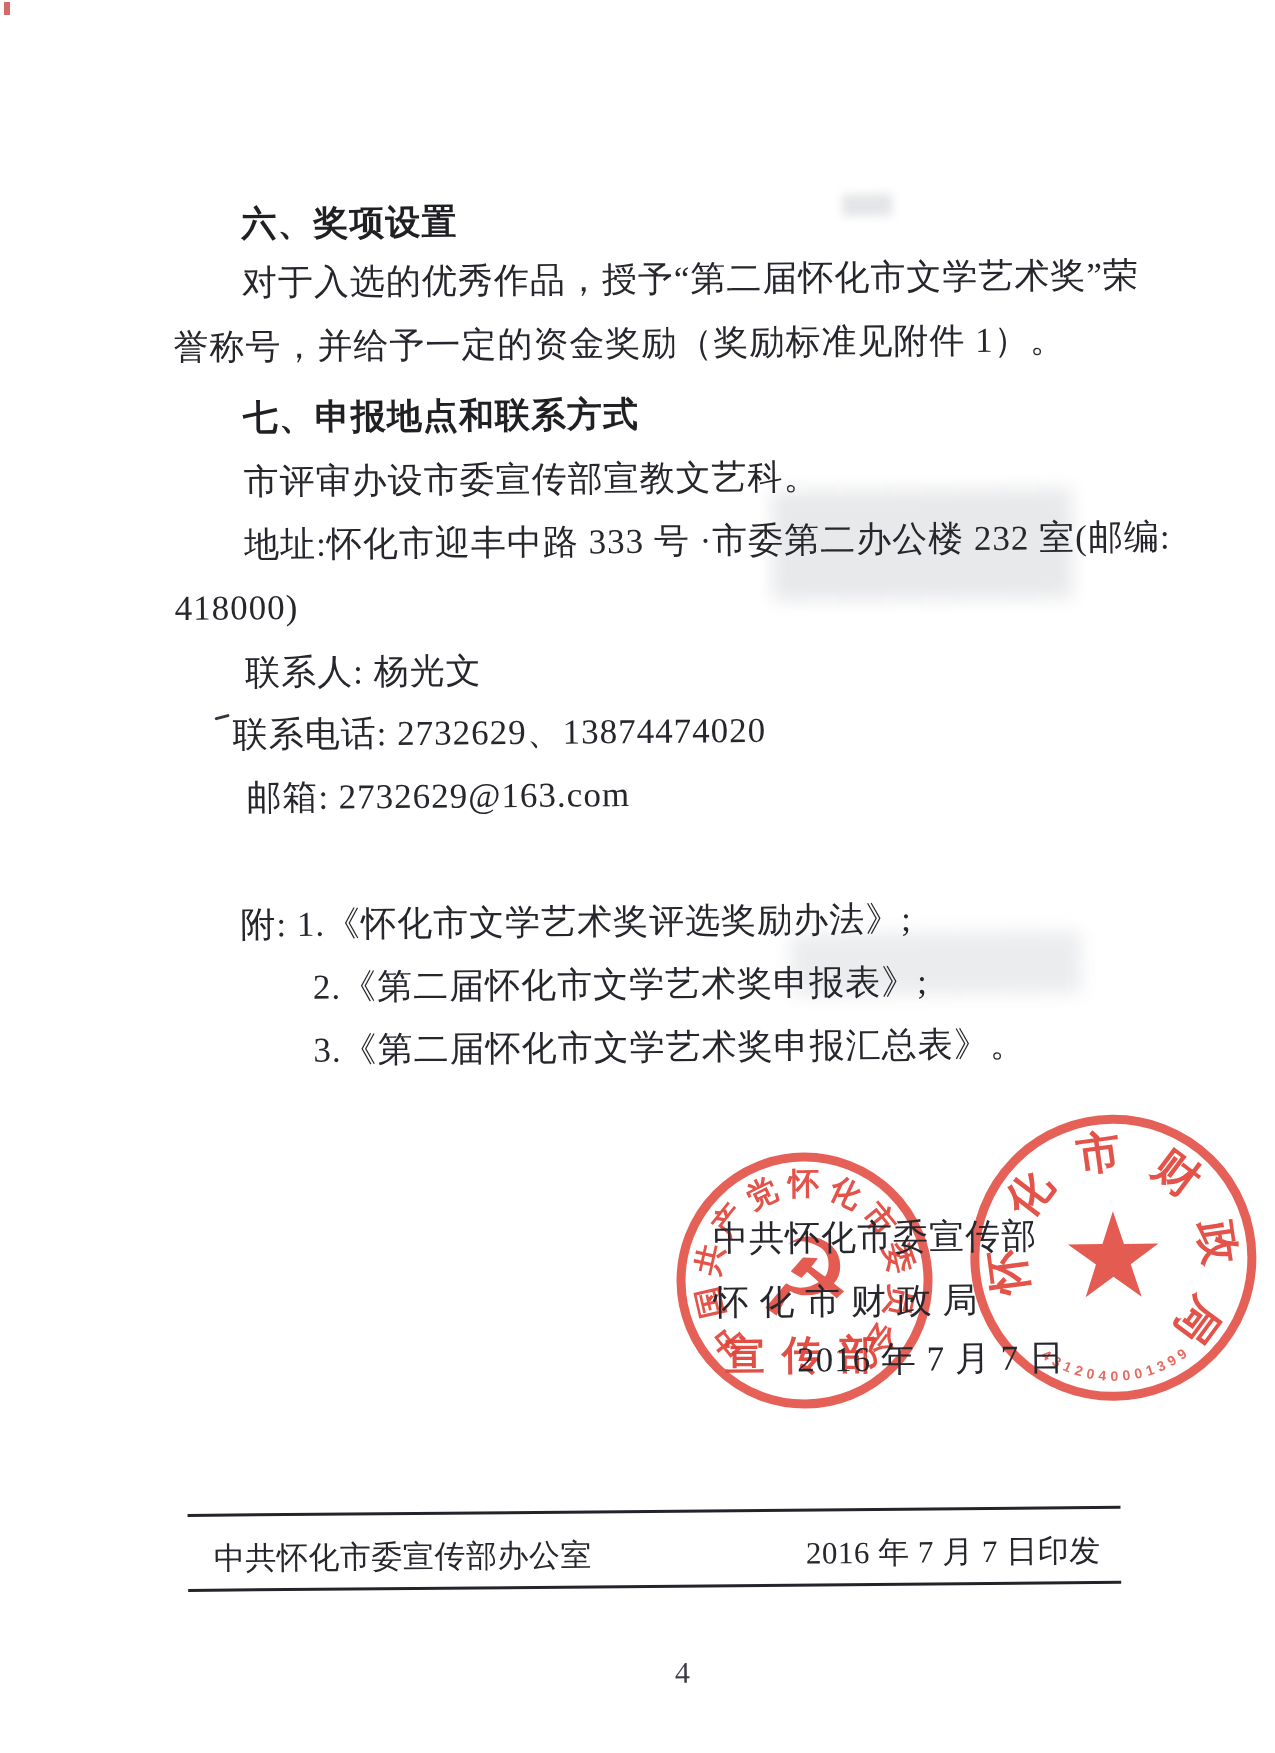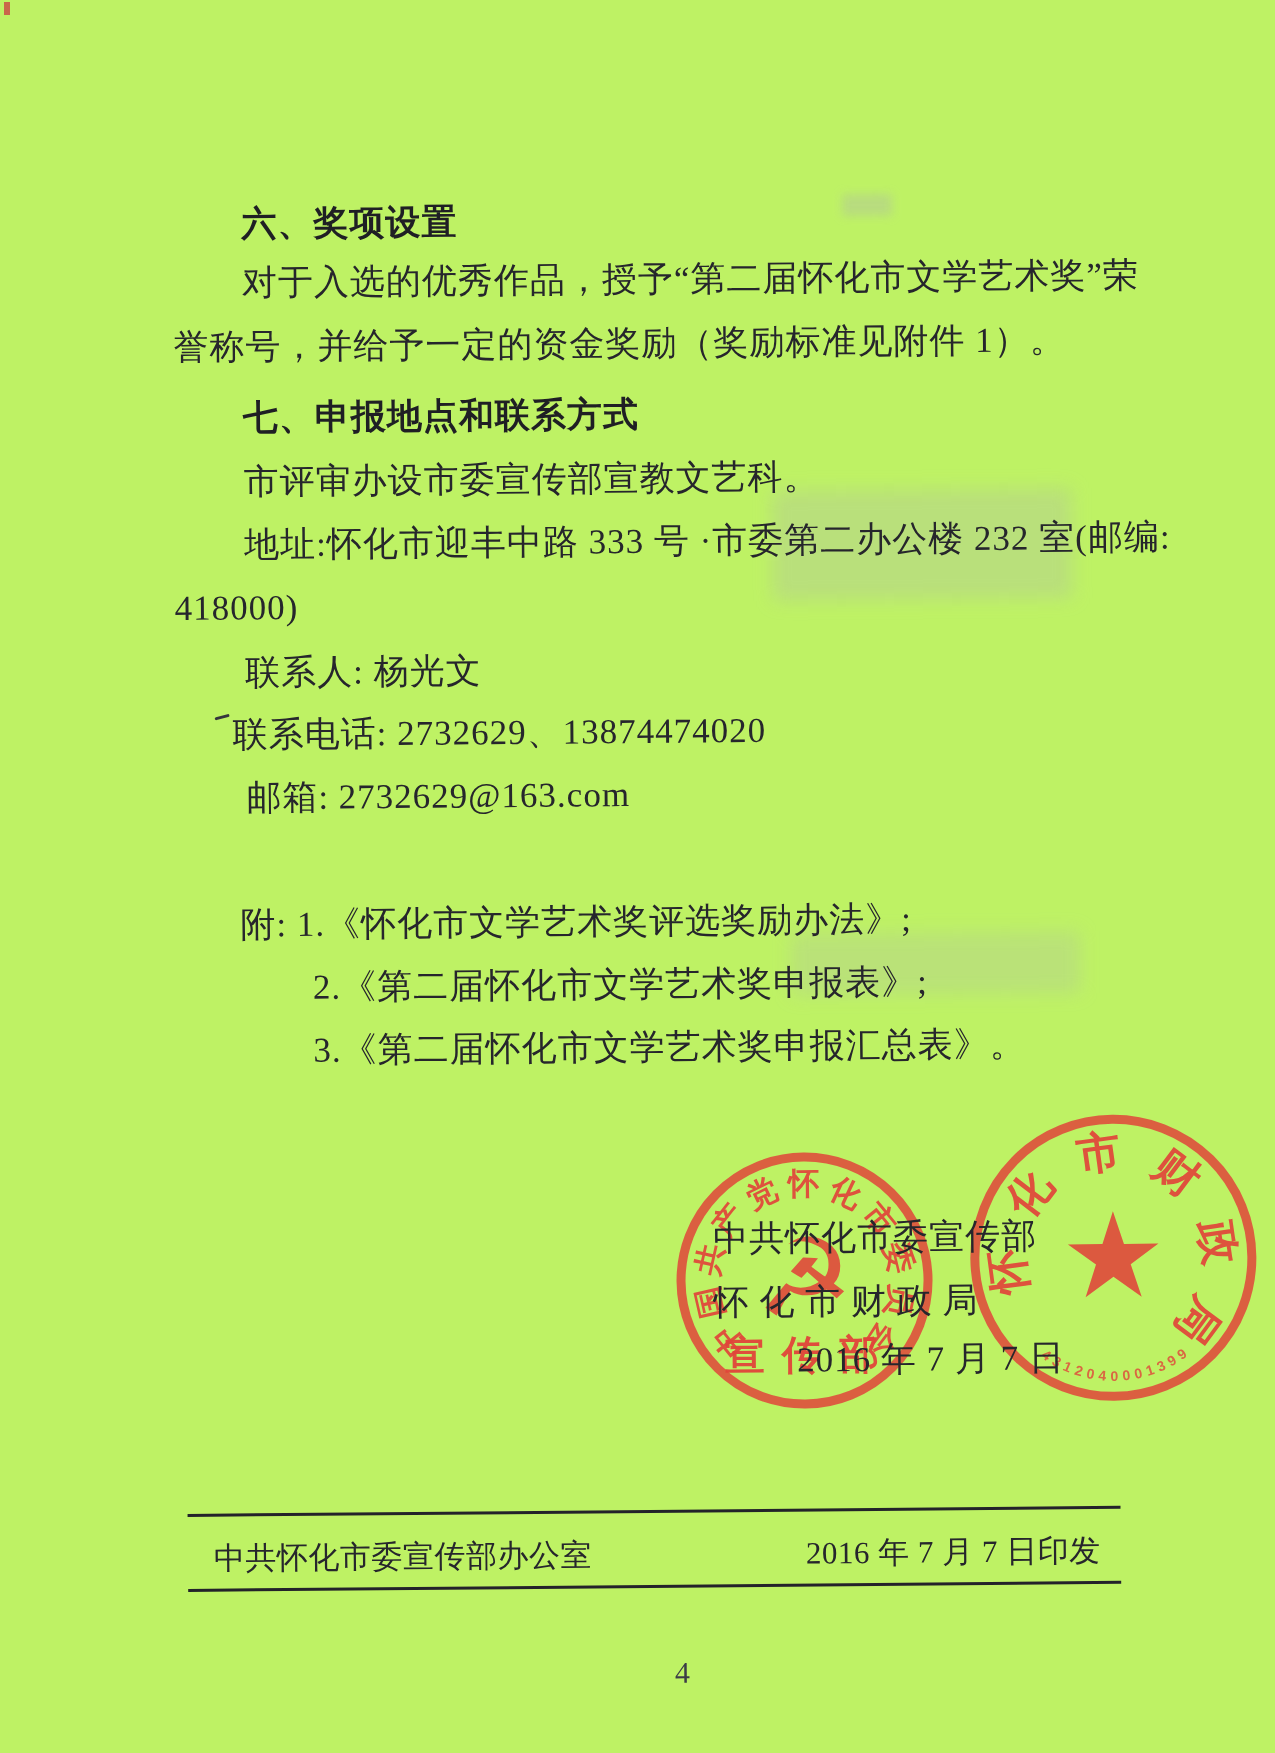--- a/index.html
+++ b/index.html
@@ -64,21 +64,21 @@
     transform:rotate(-14deg);z-index:3;border-radius:2px;
   }
   .corner-mark{
     position:absolute;left:4px;top:2px;width:6px;height:13px;
     background:#c44; opacity:.8;z-index:5;
   }
 </style>
 </head>
 <body>
 
-<div class="page" style="--seal-red: #e1453a; --ink: #26262c; background: #bef264;">
+<div class="page" style="--seal-red: #e1453a; --ink: #26262c; background: #ffffff;">
   <div class="corner-mark"></div>
   <div class="content">
 
     <div class="smudge" style="left:775px;top:492px;width:300px;height:110px;background:rgba(172,175,184,0.28);filter:blur(9px);"></div>
     <div class="smudge" style="left:790px;top:935px;width:290px;height:62px;background:rgba(172,175,184,0.24);filter:blur(9px);"></div>
     <div class="smudge" style="left:848px;top:196px;width:50px;height:22px;background:rgba(172,175,184,0.32);filter:blur(5px);"></div>
 
     <div class="line heading" style="left:247px;top:197px;">六、奖项设置</div>
     <div class="line" style="left:247px;top:256px;">对于入选的优秀作品，授予“第二届怀化市文学艺术奖”荣</div>
     <div class="line" style="left:178px;top:320px;">誉称号，并给予一定的资金奖励（奖励标准见附件 1）。</div>

